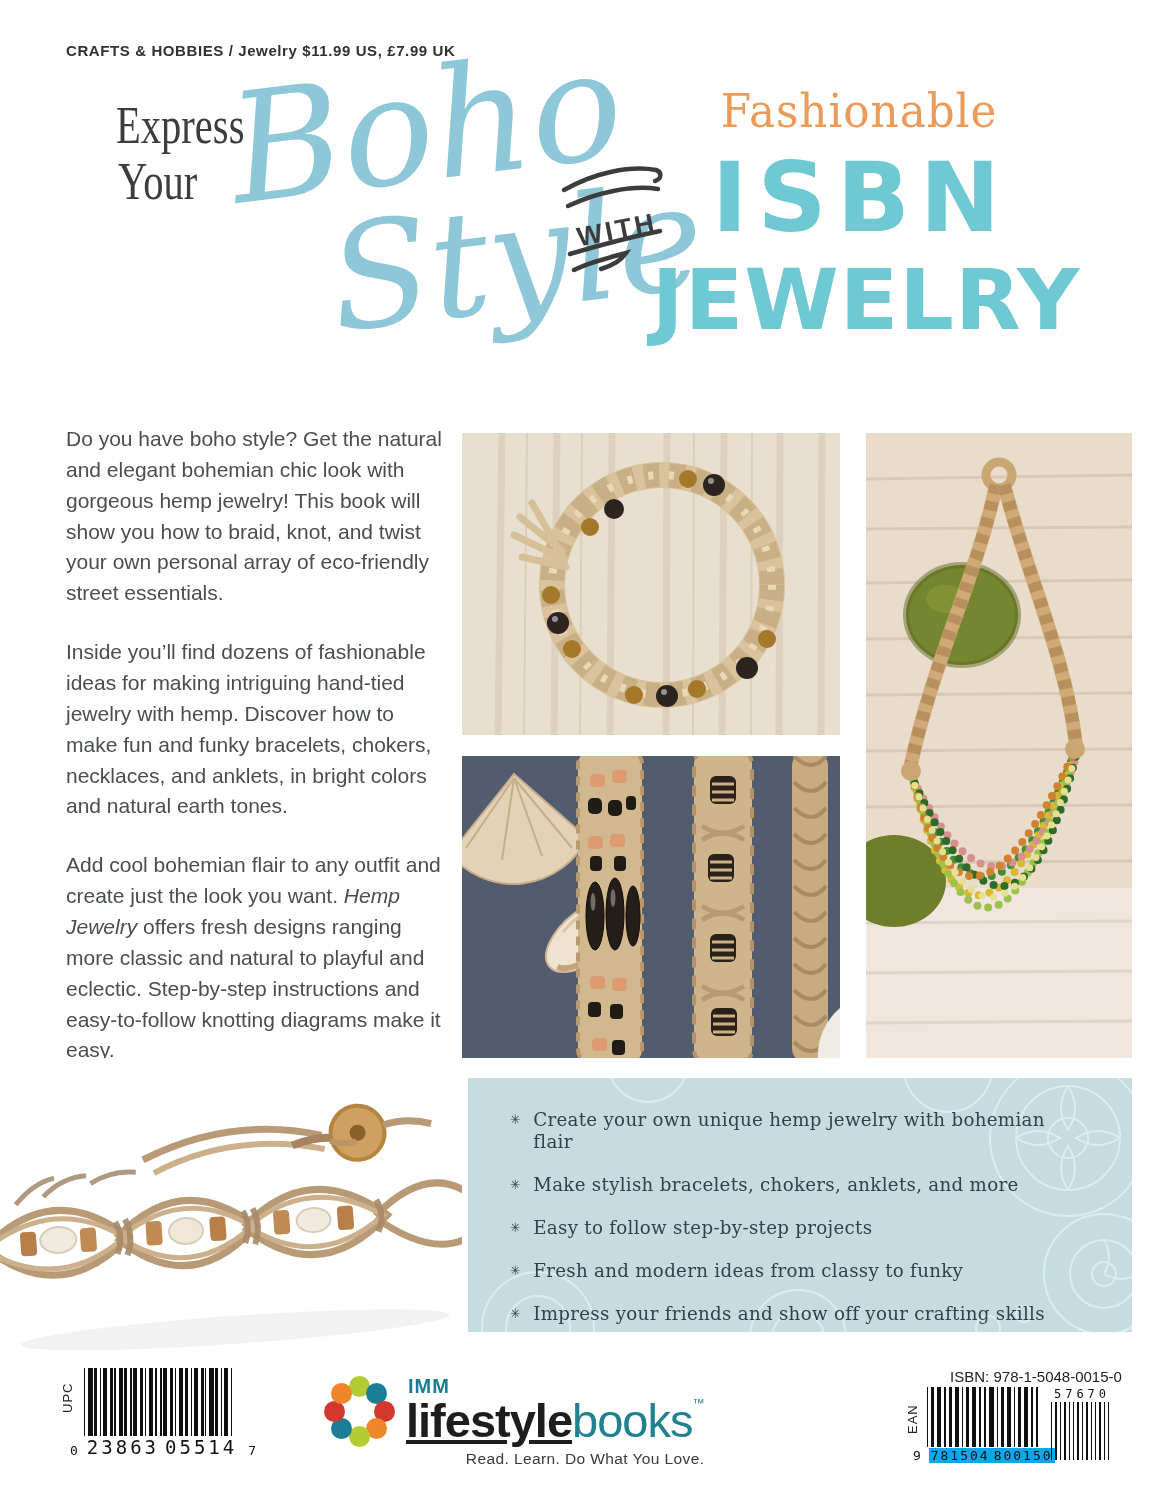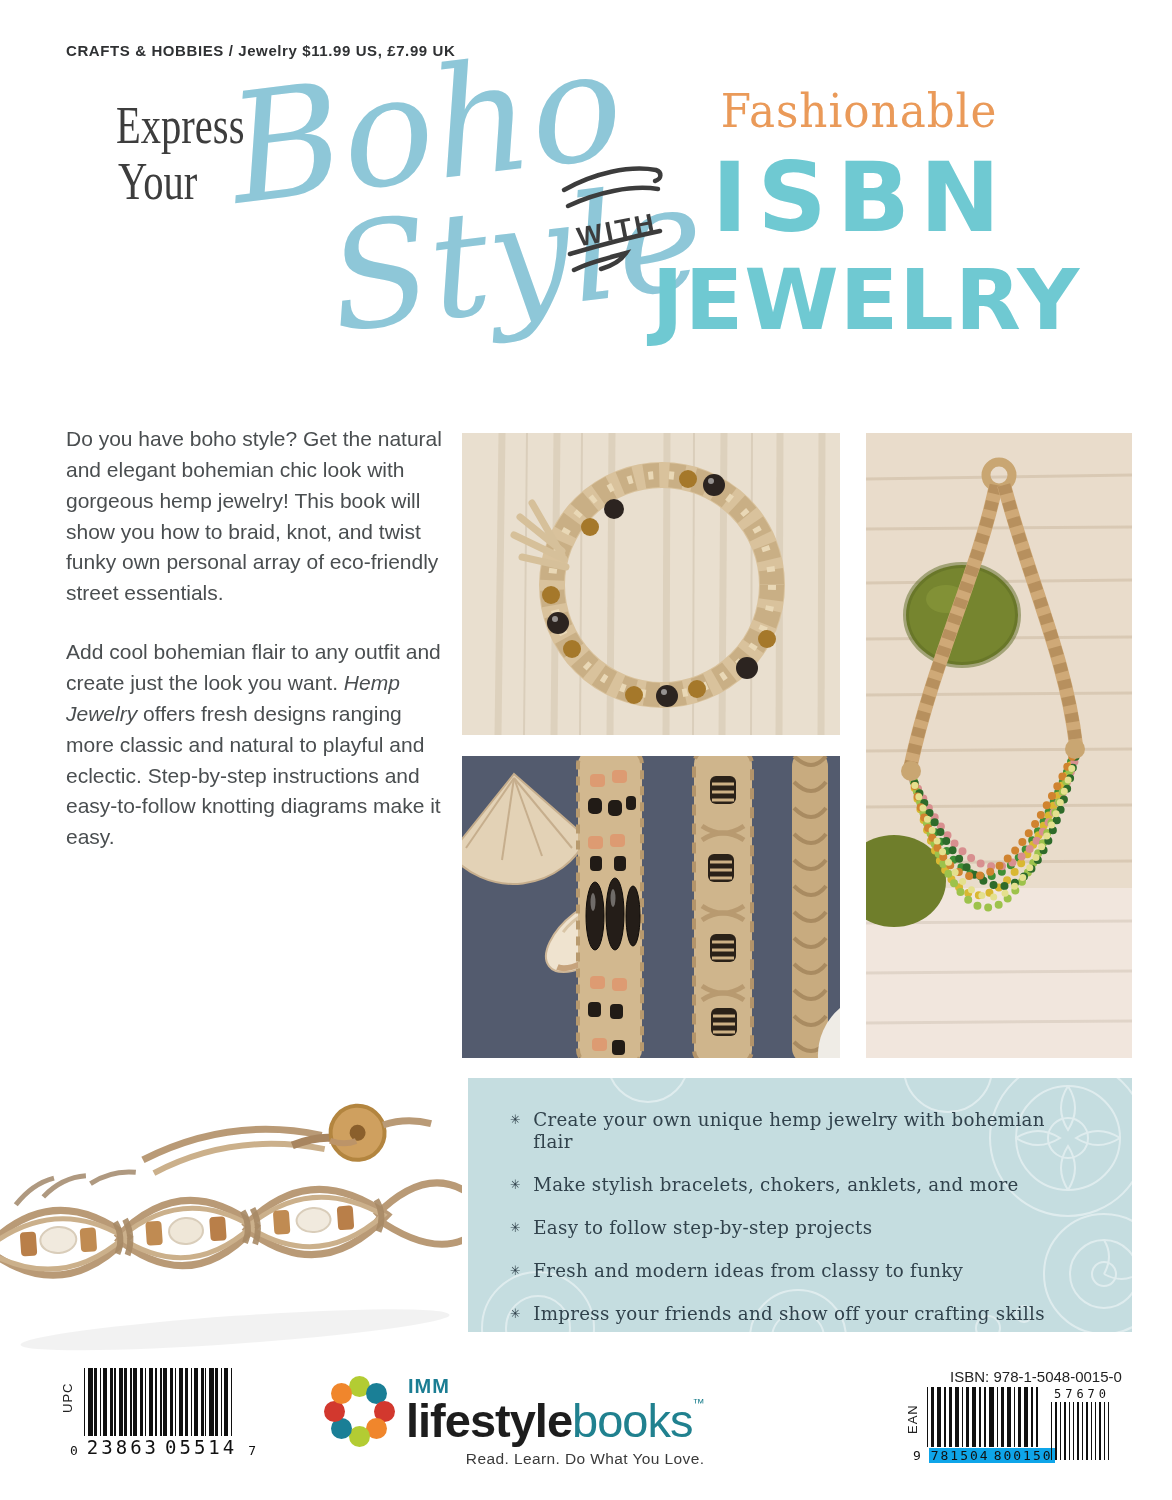--- a/index.html
+++ b/index.html
@@ -60,21 +60,21 @@
               font-family:"DejaVu Sans Mono",monospace;font-size:19px;color:#111;}
   .upc-digits .lead{margin-left:-8px;margin-right:6px;font-size:13px;}
   .upc-digits .check{margin-left:8px;font-size:13px;}
   .upc-digits .g{background:#fff;padding:0 3px;letter-spacing:3px;}
 
   .publisher{position:absolute;left:326px;top:1376px;display:flex;}
   .logo-dots{position:relative;width:66px;height:70px;margin-right:14px;}
   .logo-dots s{position:absolute;width:21px;height:21px;border-radius:50%;}
   .wordmark .imm{font-size:20px;font-weight:bold;color:#1b7d93;letter-spacing:1px;line-height:1;margin-left:2px;}
   .wordmark .mark-line{line-height:1;margin-top:1px;white-space:nowrap;}
-  .wordmark .lifestyle{font-size:47px;font-weight:bold;color:#1d1d1d;letter-spacing:-1px;}
+  .wordmark .lifestyle{font-size:47px;font-weight:bold;color:#1d1d1d;letter-spacing:-1px;text-decoration:underline;}
   .wordmark .books{font-size:47px;color:#20818f;letter-spacing:-1px;}
   .wordmark .tm{font-size:12px;color:#20818f;vertical-align:top;}
   .wordmark .tagline{margin-top:6px;text-align:right;font-size:15.5px;color:#3a3a3a;letter-spacing:.4px;}
 
   .isbn-block{position:absolute;left:905px;top:1368px;width:262px;}
   .isbn-line{text-align:center;font-size:15px;color:#222;margin-bottom:2px;}
   .ean-row{display:flex;align-items:flex-start;}
   .ean-main{position:relative;width:120px;height:76px;background:#fff;margin-right:8px;}
   .ean-main .bars{position:absolute;left:4px;top:0;right:4px;height:60px;}
   .ean-digits{position:absolute;left:-10px;bottom:0;display:flex;align-items:flex-end;
@@ -109,21 +109,22 @@
         </g>
         <text x="20" y="84" transform="rotate(-11 55 72)" font-family="Liberation Sans, sans-serif" font-size="27" font-weight="bold" letter-spacing="3" fill="#3c3c3c">WITH</text>
       </svg>
     </div>
     <div class="t-fashionable">Fashionable</div>
     <div class="t-hemp">ISBN</div>
     <div class="t-jewelry">JEWELRY</div>
   </div>
 
   <div class="intro">
-    <p>Do you have boho style? Get the natural and elegant bohemian chic look with gorgeous hemp jewelry! This book will show you how to braid, knot, and twist funky own personal array of eco-friendly street essentials.</p>
+    <p>Do you have boho style? Get the natural and elegant bohemian chic look with gorgeous hemp jewelry! This book will show you how to braid, knot, and twist your own personal array of eco-friendly street essentials.</p>
+    <p>Inside you’ll find dozens of fashionable ideas for making intriguing hand-tied jewelry with hemp. Discover how to make fun and funky bracelets, chokers, necklaces, and anklets, in bright colors and natural earth tones.</p>
     <p><span>Add cool bohemian flair to any outfit and create just the look you want. </span><span class="it">Hemp Jewelry</span><span> offers fresh designs ranging more classic and natural to playful and eclectic. Step-by-step instructions and easy-to-follow knotting diagrams make it easy.</span></p>
   </div>
 
   <div class="photo photo-a">
     <svg width="378" height="302" viewBox="0 0 378 302">
       <rect width="378" height="302" fill="#e9dfcf"></rect>
       <g stroke="#d8cab4" stroke-width="7" opacity=".65">
         <line x1="40" y1="0" x2="36" y2="302"></line>
           <line x1="95" y1="0" x2="92" y2="302"></line>
         <line x1="150" y1="0" x2="148" y2="302"></line>

